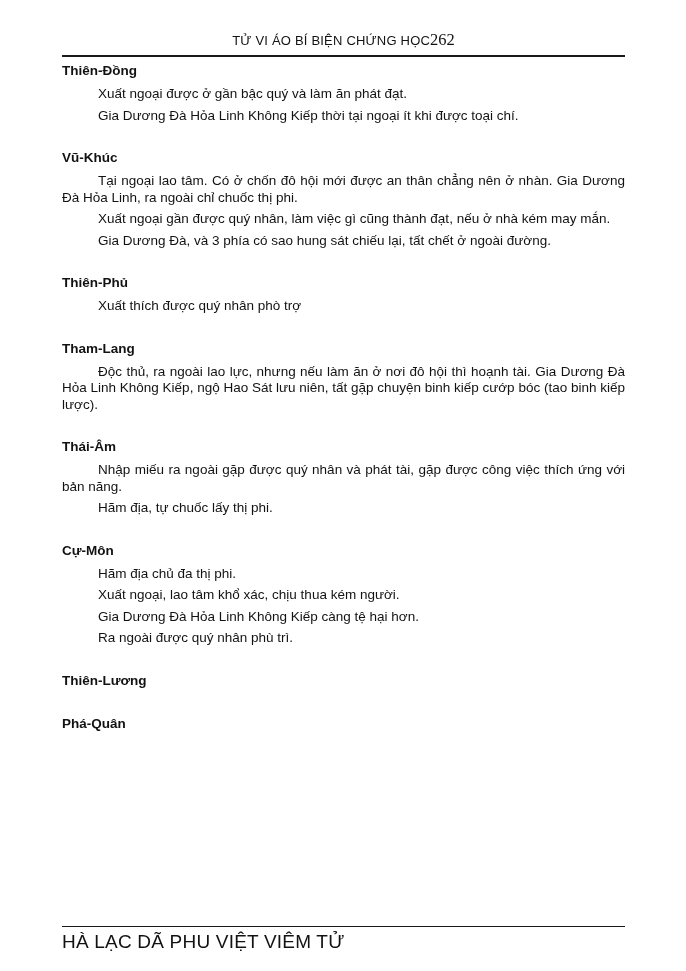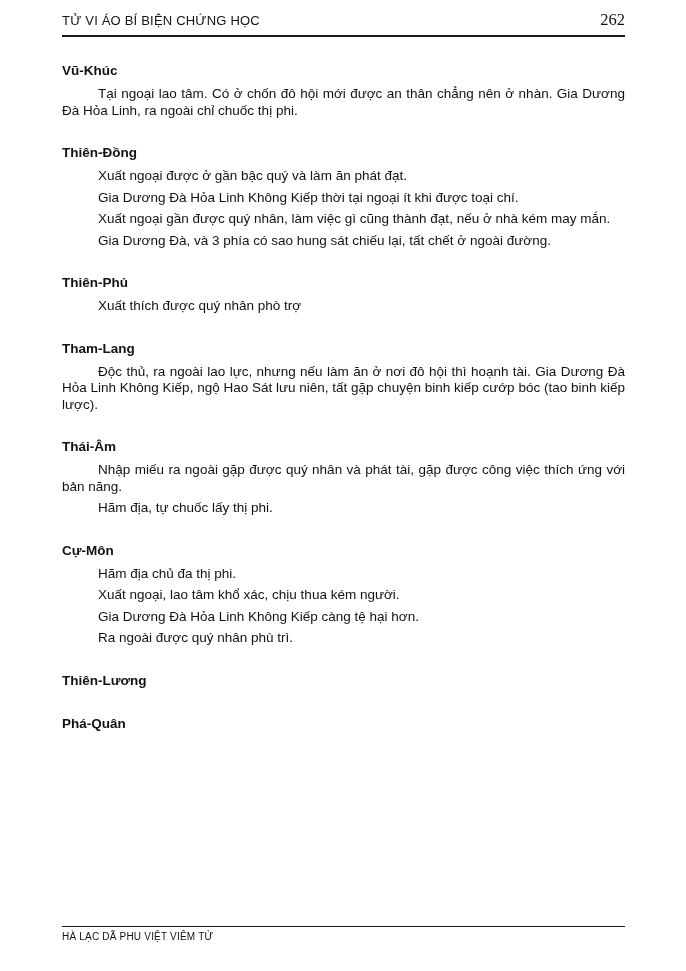--- a/index.html
+++ b/index.html
@@ -11,24 +11,25 @@
     font-family: "Liberation Sans", sans-serif;
     color: #121212;
     overflow: hidden;
     margin: 0 auto;
   }
   .header {
     position: absolute;
     top: 0;
     left: 62px;
     right: 61px;
+    padding-top: 20px;
     padding-bottom: 5px;
     border-bottom: 2px solid #1a1a1a;
     display: flex;
-    justify-content: space-between;
+    justify-content: center;
     align-items: baseline;
   }
   .header-title {
     font-size: 13px;
     letter-spacing: 0.2px;
   }
   .page-number {
     font-family: "Liberation Serif", serif;
     font-size: 16.5px;
     margin-top: 10px;
@@ -54,43 +55,43 @@
     text-align: justify;
     text-indent: 36px;
   }
   .footer {
     position: absolute;
     top: 926px;
     left: 62px;
     right: 61px;
     border-top: 1.5px solid #1a1a1a;
     padding-top: 4px;
-    font-size: 10px;
+    font-size: 19px;
     letter-spacing: 0.2px;
   }
 </style>
 </head>
 <body>
 
 <div class="page">
 
   <div class="header">
     <span class="header-title">TỬ VI ÁO BÍ BIỆN CHỨNG HỌC</span>
     <span class="page-number">262</span>
   </div>
 
   <main class="content" id="content">
       <section>
-        <h2>Vũ-Khúc</h2>
-        <p>Tại ngoại lao tâm. Có ở chốn đô hội mới được an thân chẳng nên ở nhàn. Gia Dương Đà Hỏa Linh, ra ngoài chỉ chuốc thị phi.</p>
-      </section>
-      <section>
         <h2>Thiên-Đồng</h2>
         <p>Xuất ngoại được ở gần bậc quý và làm ăn phát đạt.</p>
         <p>Gia Dương Đà Hỏa Linh Không Kiếp thời tại ngoại ít khi được toại chí.</p>
+      </section>
+      <section>
+        <h2>Vũ-Khúc</h2>
+        <p>Tại ngoại lao tâm. Có ở chốn đô hội mới được an thân chẳng nên ở nhàn. Gia Dương Đà Hỏa Linh, ra ngoài chỉ chuốc thị phi.</p>
       </section>
       <section>
         <p>Xuất ngoại gần được quý nhân, làm việc gì cũng thành đạt, nếu ở nhà kém may mắn.</p>
         <p>Gia Dương Đà, và 3 phía có sao hung sát chiếu lại, tất chết ở ngoài đường.</p>
       </section>
       <section>
         <h2>Thiên-Phủ</h2>
         <p>Xuất thích được quý nhân phò trợ</p>
       </section>
       <section>

